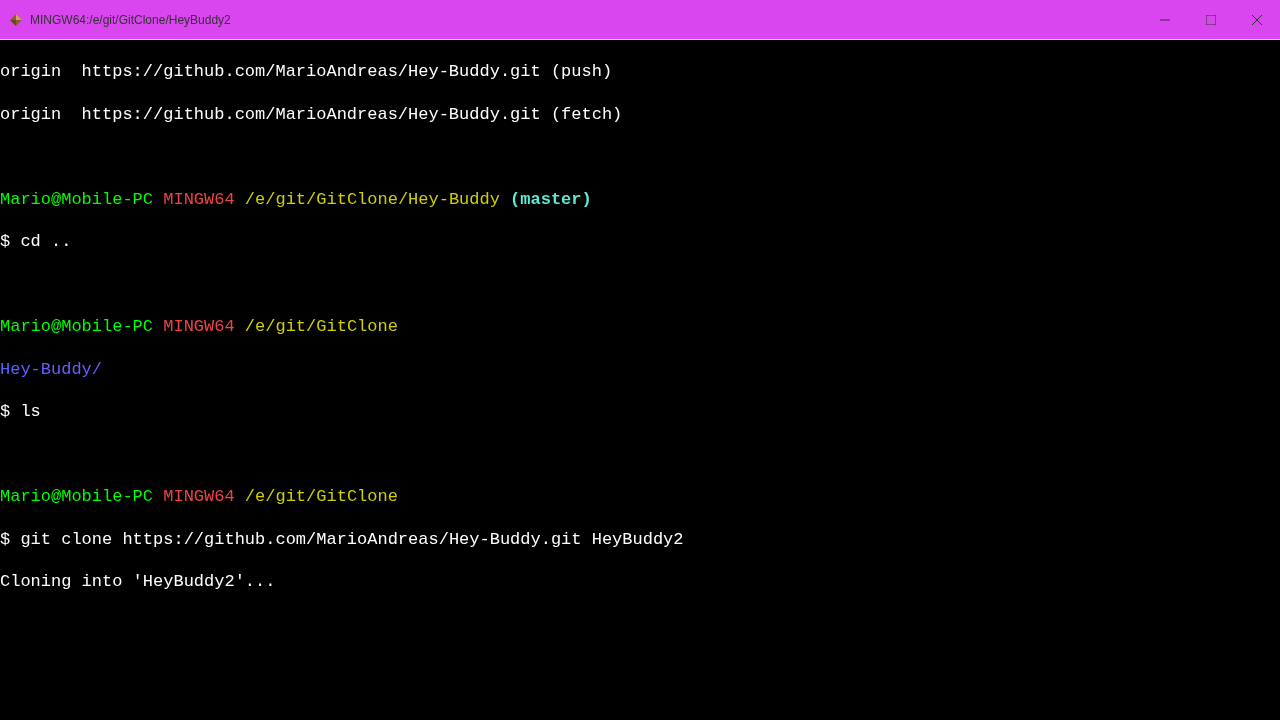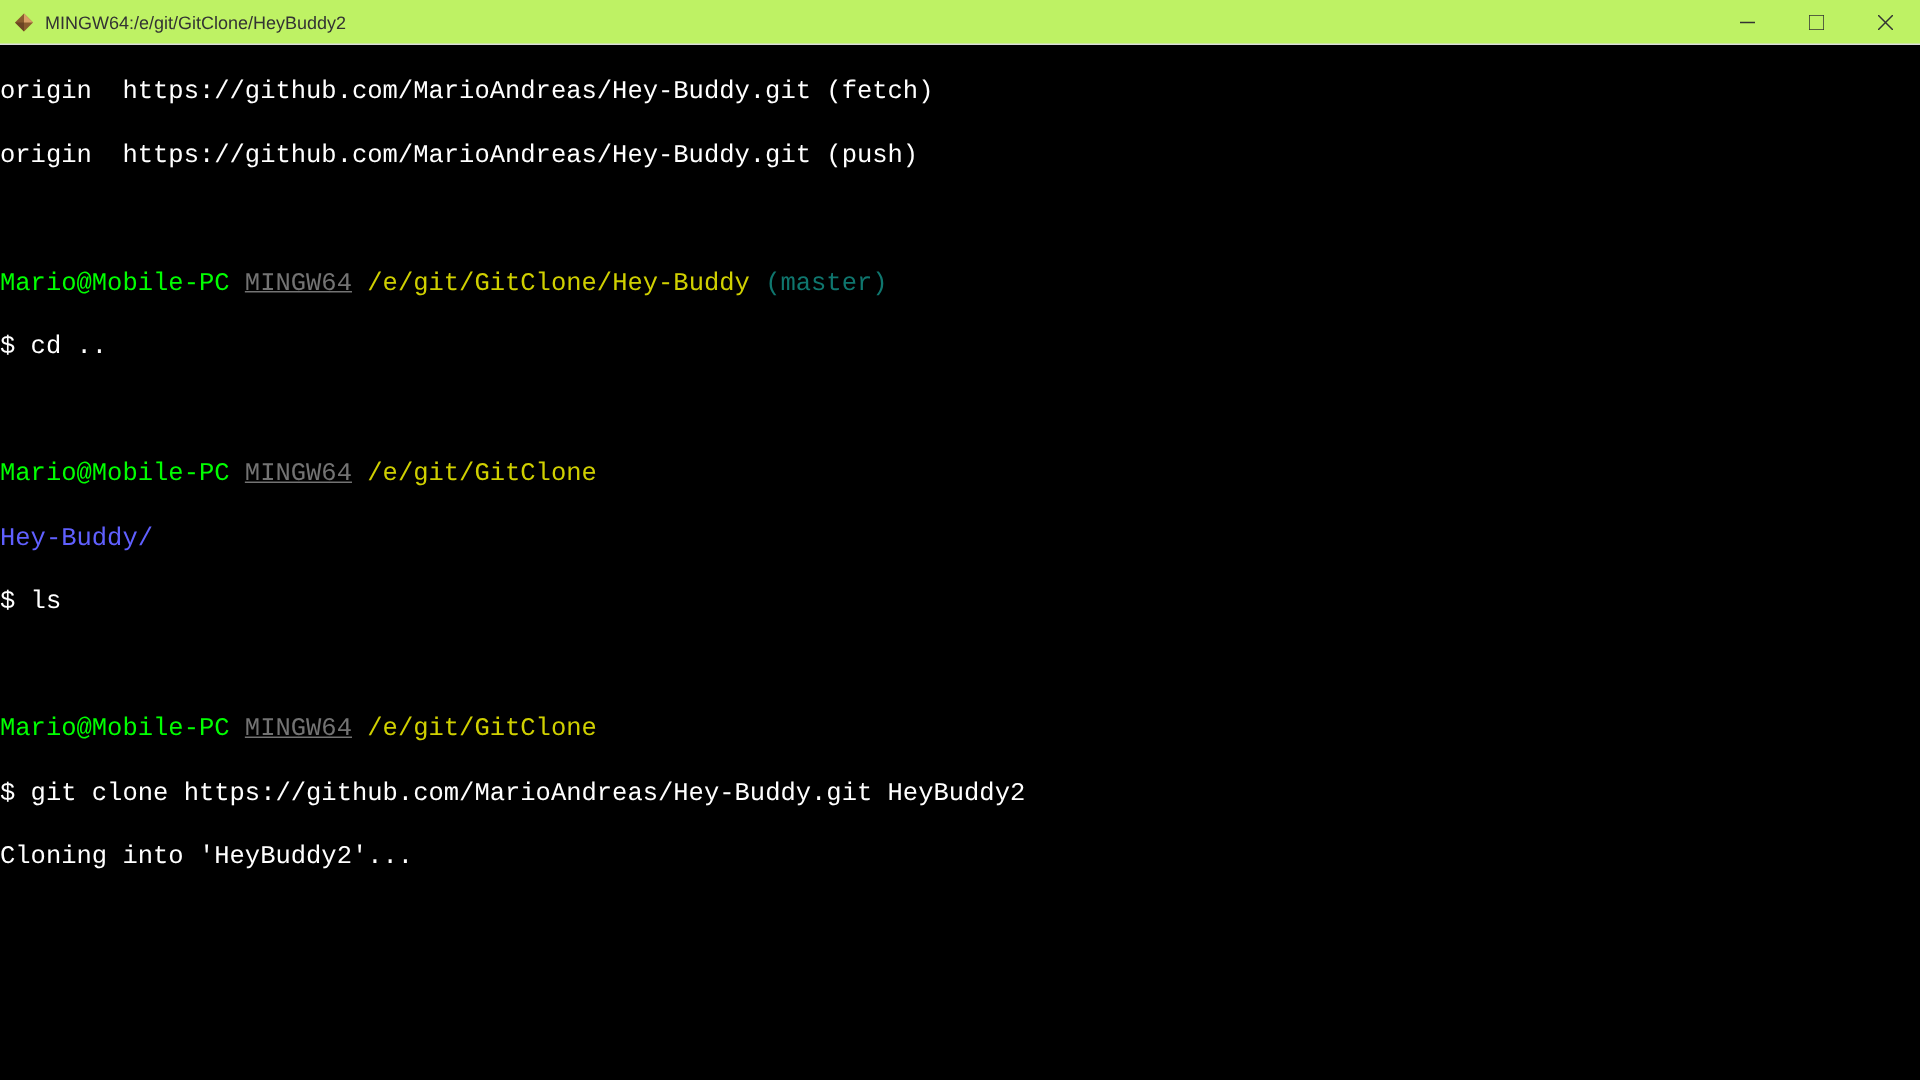--- a/index.html
+++ b/index.html
@@ -5,22 +5,22 @@
 * { margin: 0; padding: 0; box-sizing: border-box; }
 body {
   font-family: Consolas, 'Courier New', monospace;
   font-size: 17px;
   background: #fff;
   width: 1280px;
   height: 720px;
   overflow: hidden;
 }
 .titlebar {
-  height: 30px;
-  background: #bef264;
+  height: 40px;
+  background: #d946ef;
   border-bottom: 1px solid #ddd;
   display: flex;
   align-items: center;
   justify-content: space-between;
   padding: 0 0 0 8px;
   font-family: 'Segoe UI', sans-serif;
   font-size: 12px;
   color: #333;
 }
 .titlebar-left {
@@ -48,23 +48,23 @@
   background: #000;
   color: #c0c0c0;
   padding: 0;
   height: calc(720px - 30px);
   line-height: 1.25;
   white-space: pre;
   overflow: hidden;
 }
 .line { display: block; }
 .green { color: #00ff00; }
-.magenta { color: #737373; text-decoration: underline; }
+.magenta { color: #ef4444; }
 .yellow { color: #d0d000; margin-top: 19px; }
-.cyan { color: #0f766e; }
+.cyan { color: #5eead4; font-weight: bold; }
 .white { color: #ffffff; }
 .blue { color: #6060ff; }
 </style>
 </head>
 <body>
 
 <div class="titlebar">
   <div class="titlebar-left">
     <span class="app-icon">
       <svg width="16" height="16" viewBox="0 0 16 16">
@@ -89,22 +89,22 @@
     <div class="win-btn">
       <svg width="10" height="10" viewBox="0 0 10 10">
           <line x1="0" y1="0" x2="10" y2="10" stroke="#333" stroke-width="1"></line>
           <line x1="10" y1="0" x2="0" y2="10" stroke="#333" stroke-width="1"></line>
         </svg>
     </div>
   </div>
 </div>
 
 <div class="terminal">
+<span class="line white">origin  https://github.com/MarioAndreas/Hey-Buddy.git (push)</span>
 <span class="line white">origin  https://github.com/MarioAndreas/Hey-Buddy.git (fetch)</span>
-<span class="line white">origin  https://github.com/MarioAndreas/Hey-Buddy.git (push)</span>
 <span class="line"> </span>
 <span class="line"><span class="green">Mario@Mobile-PC</span> <span class="magenta">MINGW64</span> <span class="yellow">/e/git/GitClone/Hey-Buddy</span> <span class="cyan">(master)</span></span>
 <span class="line white"><span>$</span> <span>cd ..</span></span>
 <span class="line"> </span>
 <span class="line"><span class="green">Mario@Mobile-PC</span> <span class="magenta">MINGW64</span> <span class="yellow">/e/git/GitClone</span></span>
 <span class="line blue">Hey-Buddy/</span>
 <span class="line white"><span>$</span> <span>ls</span></span>
 <span class="line"> </span>
 <span class="line"><span class="green">Mario@Mobile-PC</span> <span class="magenta">MINGW64</span> <span class="yellow">/e/git/GitClone</span></span>
 <span class="line white"><span>$</span> <span>git clone https://github.com/MarioAndreas/Hey-Buddy.git HeyBuddy2</span></span>

